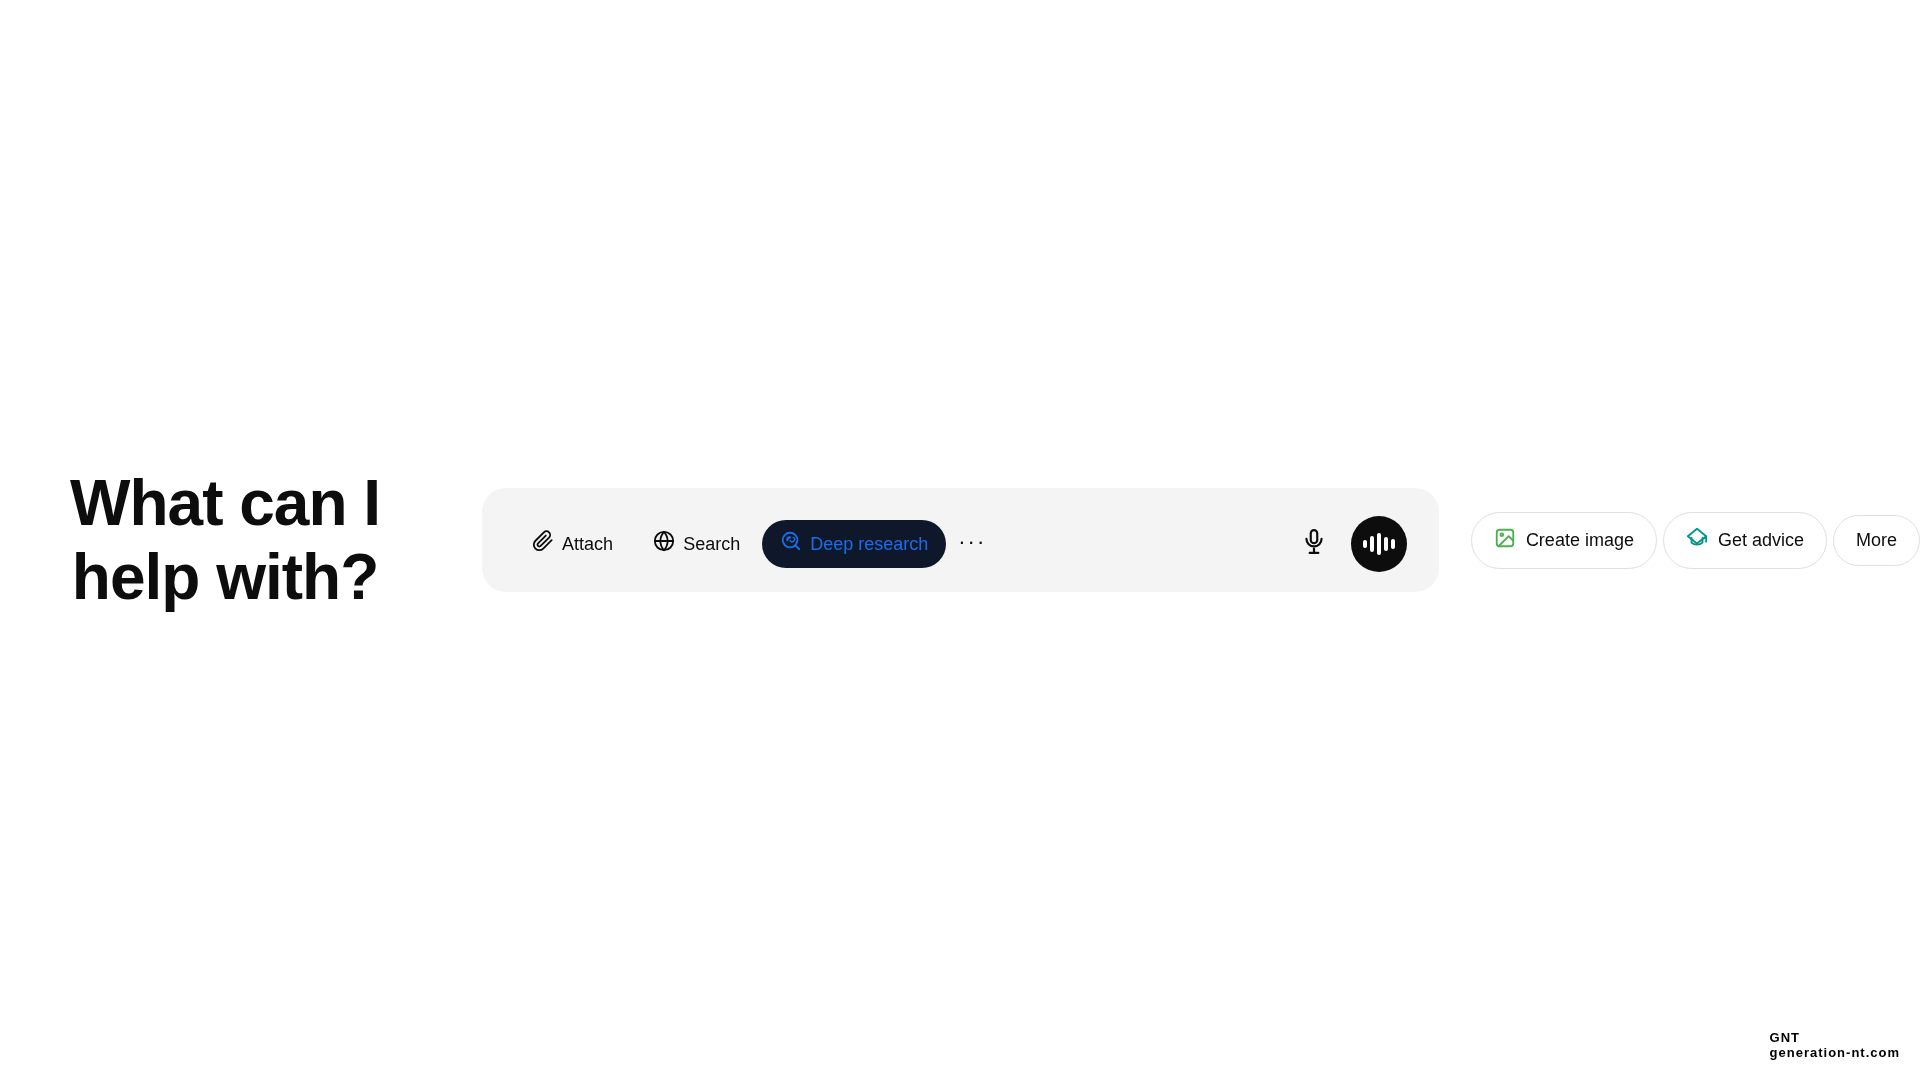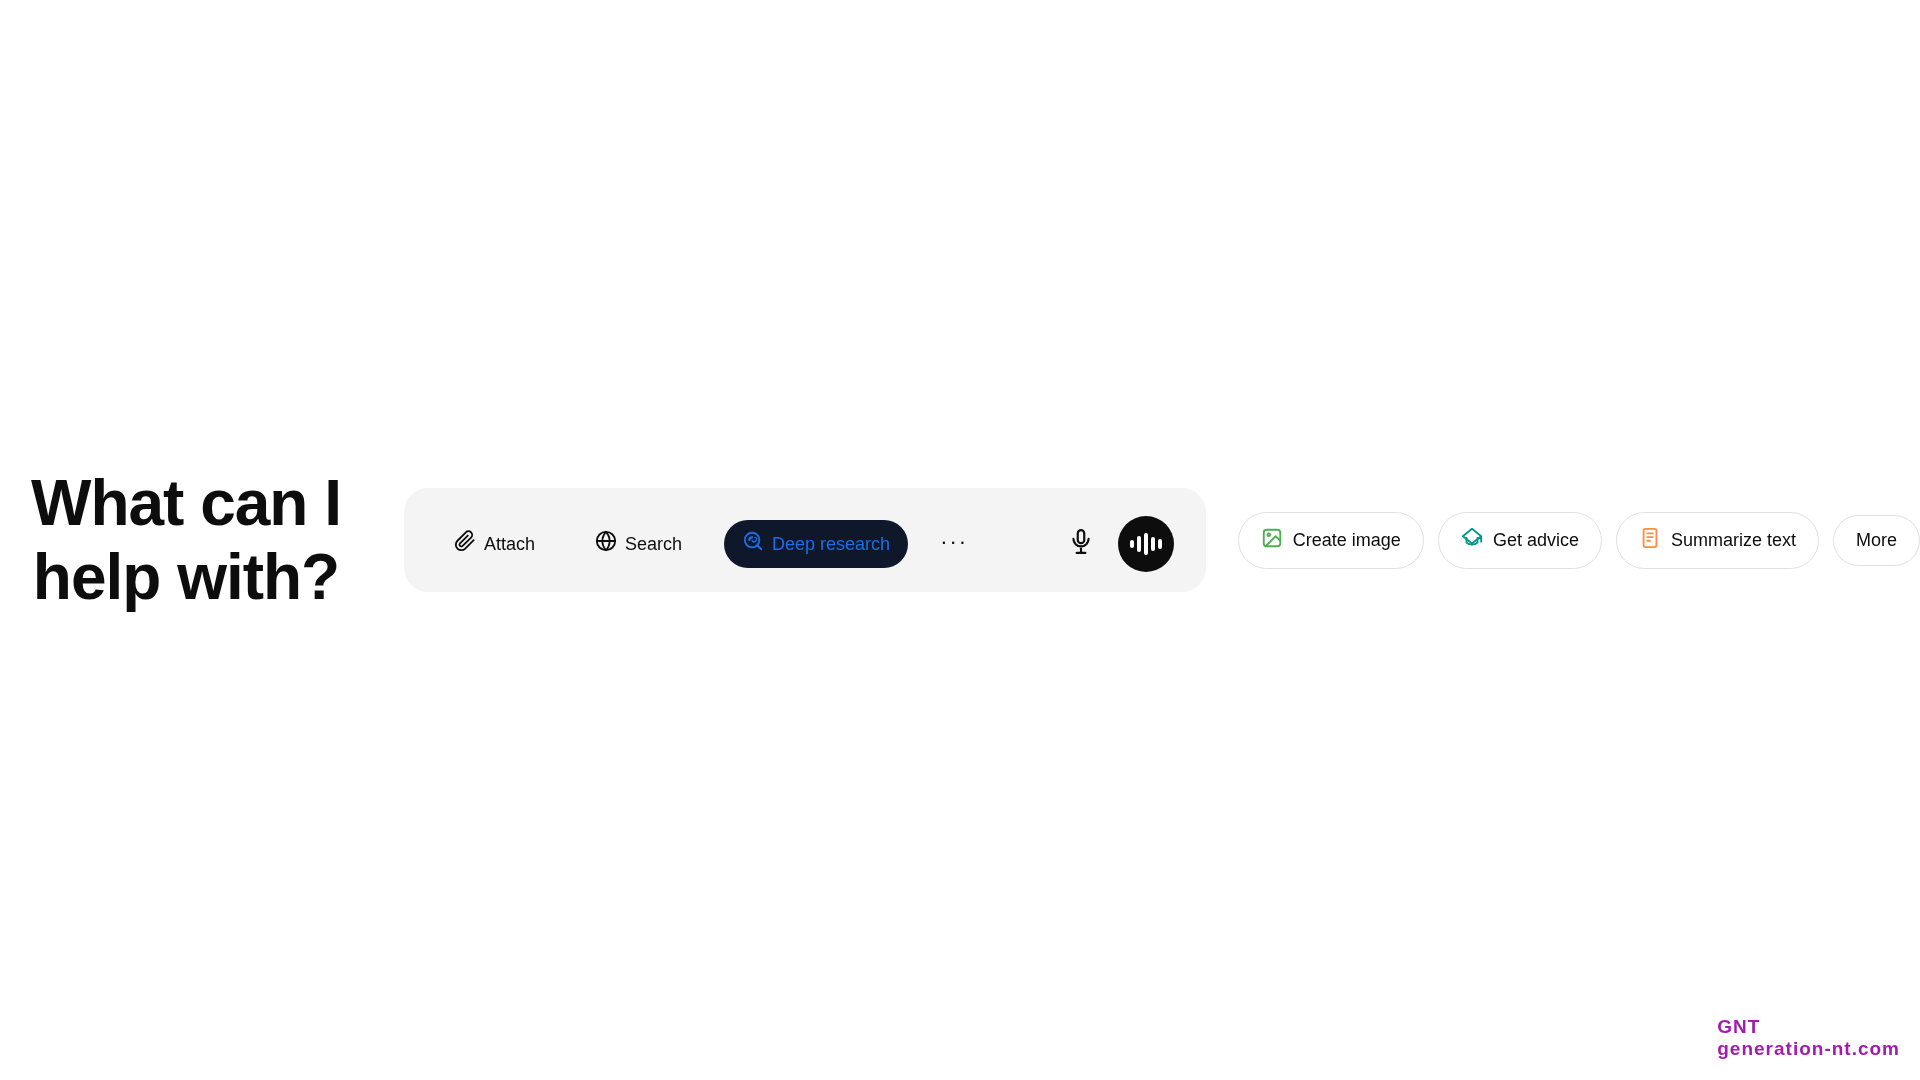--- a/index.html
+++ b/index.html
@@ -54,21 +54,21 @@
 
     .input-toolbar {
       display: flex;
       align-items: center;
       justify-content: space-between;
     }
 
     .toolbar-left {
       display: flex;
       align-items: flex-start;
-      gap: 24px;
+      gap: 4px;
     }
 
     .toolbar-btn {
       display: flex;
       align-items: center;
       gap: 8px;
       padding: 10px 18px;
       border-radius: 999px;
       border: none;
       background: transparent;
@@ -144,21 +144,21 @@
 
     .audio-bar {
       width: 4px;
       border-radius: 2px;
       background: white;
     }
 
     .suggestion-pills {
       display: flex;
       align-items: center;
-      gap: 14px;
+      gap: 6px;
     }
 
     .pill {
       display: flex;
       align-items: center;
       gap: 10px;
       padding: 14px 22px;
       border-radius: 999px;
       border: 1.5px solid #e0e0e0;
       background: #ffffff;
@@ -175,22 +175,22 @@
 
     .pill-icon.green { color: #4caf50; }
     .pill-icon.teal { color: #009688; }
     .pill-icon.purple { color: #7b68ee; }
     .pill-icon.orange { color: #ff8c42; }
 
     .watermark {
       position: fixed;
       bottom: 20px;
       right: 20px;
-      font-size: 19px;
-      color: #a21caf;
+      font-size: 13px;
+      color: #000000;
       font-weight: 600;
       letter-spacing: 1px;
     }
   </style>
 </head>
 <body>
 
 <div class="main-container">
 
   <h1 class="headline">What can I help with?</h1>
@@ -279,31 +279,20 @@
       <span class="pill-icon teal">
         <svg width="22" height="22" viewBox="0 0 24 24" fill="none" stroke="#009688" stroke-width="2" stroke-linecap="round" stroke-linejoin="round">
           <path d="M22 10v6M2 10l10-8 10 8-10 8z"></path>
           <path d="M6 12v5c3 3 9 3 12 0v-5"></path>
         </svg>
       </span>
       <span>Get advice</span>
     </button>
 
 
-    <button class="pill">
-      <span class="pill-icon orange">
-        <svg width="22" height="22" viewBox="0 0 24 24" fill="none" stroke="#ff8c42" stroke-width="2" stroke-linecap="round" stroke-linejoin="round">
-          <rect x="5" y="2" width="14" height="20" rx="2"></rect>
-          <line x1="9" y1="7" x2="15" y2="7"></line>
-          <line x1="9" y1="11" x2="15" y2="11"></line>
-          <line x1="9" y1="15" x2="12" y2="15"></line>
-        </svg>
-      </span>
-      <span>Summarize text</span>
-    </button>
 
     <button class="pill">
       <span>More</span>
     </button>
 
   </div>
 
 </div>
 
 <div class="watermark">

